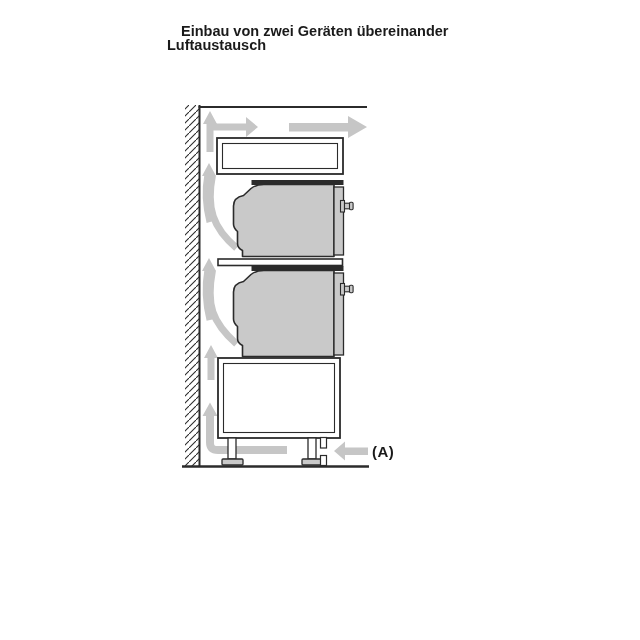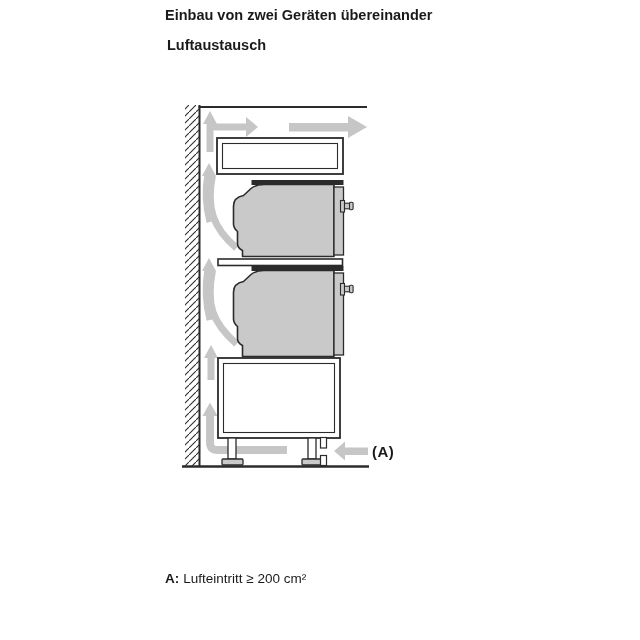--- a/index.html
+++ b/index.html
@@ -1,18 +1,18 @@
 <!DOCTYPE html>
 <html style="--background: #ffffff; --text: #1a1a1a; --line: #2b2b2b; --appliance-fill: #c9c9c9; --arrow-fill: #c6c6c6;"><head>
 <meta charset="utf-8">
 <style>
   html,body{margin:0;padding:0;}
   .page{position:relative;width:640px;height:640px;background:var(--background,#fff);
         font-family:"Liberation Sans", sans-serif;overflow:hidden;}
-  .title{position:absolute;left:165px;top:6px;margin:0;font-size:14.5px;line-height:18px;
+  .title{position:absolute;left:165px;top:6px;margin:16px;font-size:14.5px;line-height:18px;
          font-weight:bold;color:var(--text,#1a1a1a);}
   .subtitle{position:absolute;left:165px;top:34px;margin:2px;font-size:14.5px;line-height:18px;
          font-weight:bold;color:var(--text,#1a1a1a);}
   svg.diagram{position:absolute;left:0;top:0;width:640px;height:640px;}
   .ln{stroke:var(--line,#2b2b2b);}
   .arrow{fill:var(--arrow-fill,#c6c6c6);}
   .arrow-stroke{stroke:var(--arrow-fill,#c6c6c6);fill:none;}
   .appliance{fill:var(--appliance-fill,#c9c9c9);stroke:var(--line,#2b2b2b);}
   .panel{fill:#ffffff;stroke:var(--line,#2b2b2b);}
   .darkbar{fill:var(--line,#2b2b2b);}
@@ -108,15 +108,14 @@
       <g>
         <rect x="340.5" y="283.5" width="4" height="11.5" class="appliance" stroke-width="1.1"></rect>
         <rect x="344.5" y="286.2" width="5.5" height="5.6" class="appliance" stroke-width="1.1"></rect>
         <rect x="349.5" y="285.2" width="3.6" height="7.6" rx="1.2" class="appliance" stroke-width="1.1"></rect>
       </g>
     </g>
   </svg>
 
   <div class="a-label">(A)</div>
 
-  <p class="footnote"><span class="term">A:</span><span class="def">Lufteintritt ≥ 200 cm²</span></p>
 
 </div>
 
 </body></html>

